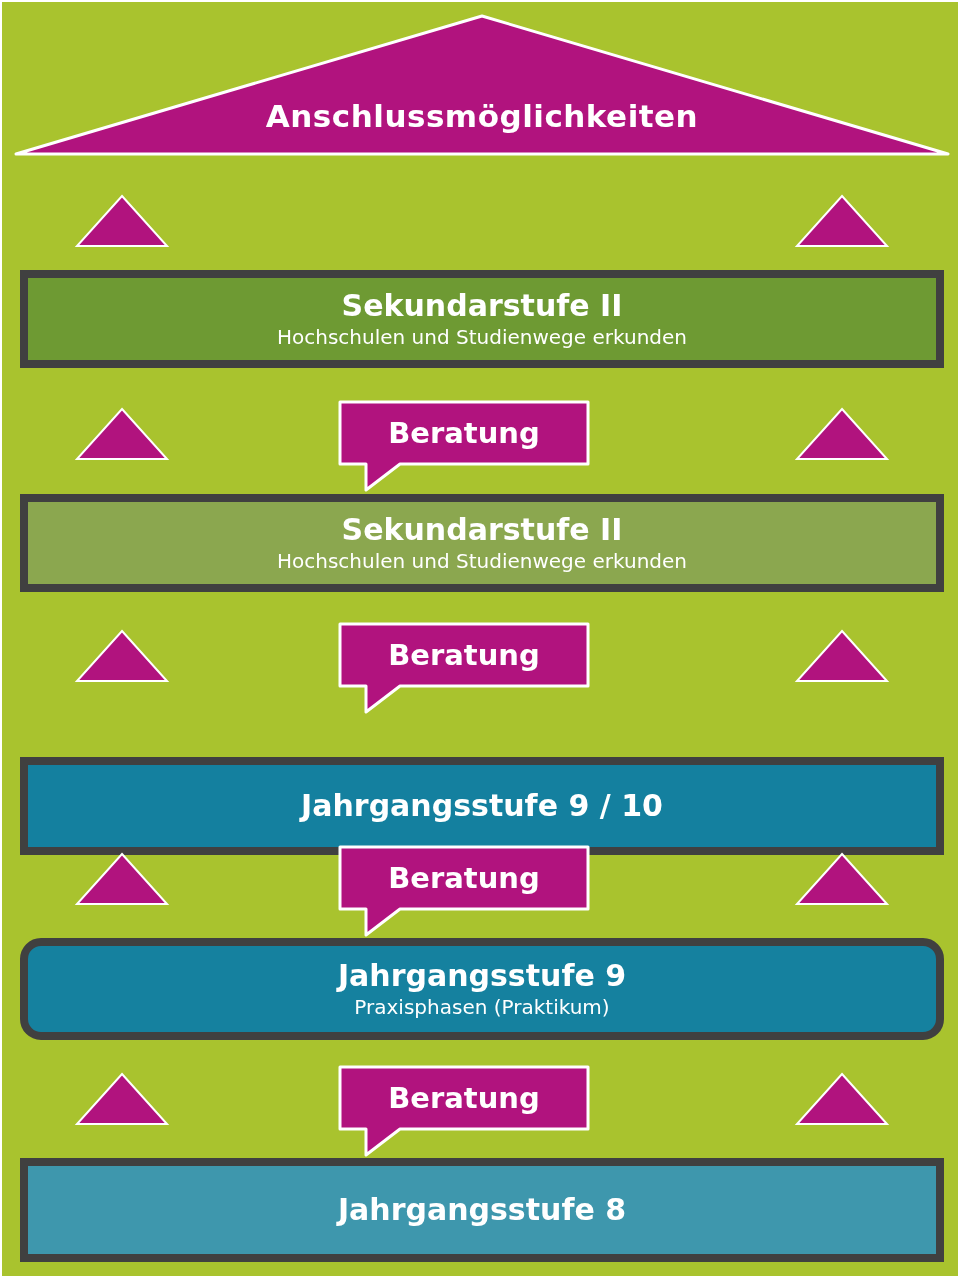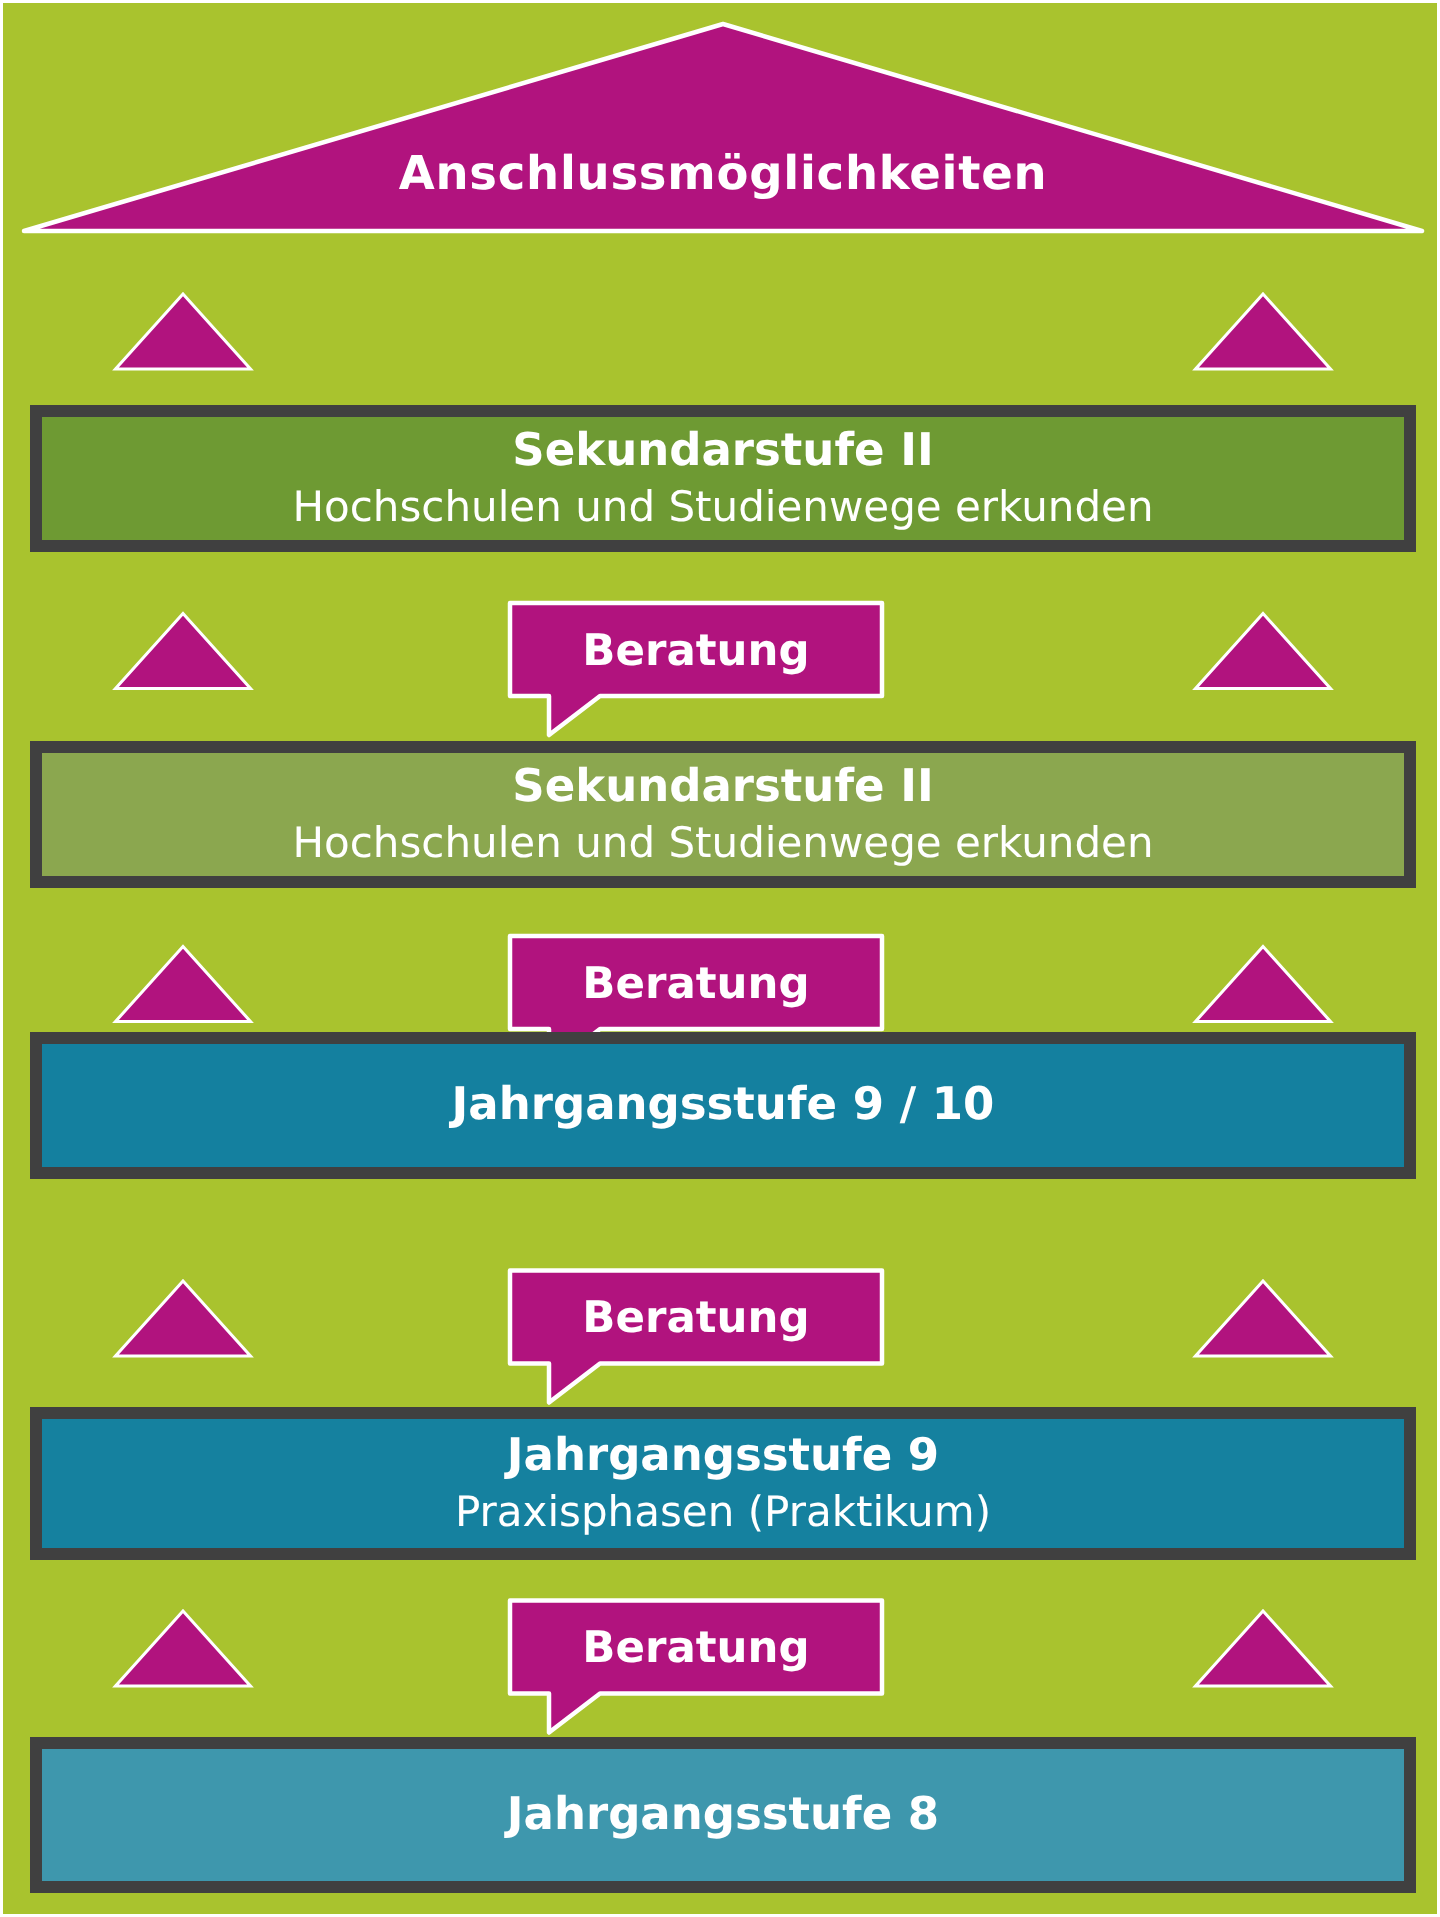--- a/index.html
+++ b/index.html
@@ -24,21 +24,21 @@
   .bar{
     left:18px;width:924px;
     box-sizing:border-box;
     border:8px solid #404040;
     color:#ffffff;
     display:flex;flex-direction:column;justify-content:center;align-items:center;
     text-align:center;
     gap:3px;
   }
   .bar-title{font-weight:bold;font-size:30px;line-height:1.15;}
-  .bar-subtitle{font-size:28px;line-height:1.15;}
+  .bar-subtitle{font-size:20px;line-height:1.15;}
   .bubble-svg{left:336px;width:260px;height:94px;}
   .bubble-text{
     font-family:"DejaVu Sans","Liberation Sans",sans-serif;
     font-weight:bold;font-size:29px;fill:#ffffff;
   }
 </style>
 </head>
 <body>
 
 <div class="stage" style="background-color: rgb(169, 195, 46);">
@@ -80,36 +80,36 @@
     <polygon points="48,4 93,54 3,54" stroke="#ffffff" stroke-width="2" style="fill: rgb(177, 19, 126);"></polygon>
   </svg>
   <svg class="abs bubble-svg" style="top:620px">
     <path d="M2 2 L250 2 L250 64 L62 64 L28 90 L28 64 L2 64 Z" stroke="#ffffff" stroke-width="3" stroke-linejoin="round" style="fill: rgb(177, 19, 126);"></path>
     <text class="bubble-text" x="126" y="43" text-anchor="middle">Beratung</text>
   </svg>
   <svg class="abs tri-svg" style="left:792px;top:625px">
     <polygon points="48,4 93,54 3,54" stroke="#ffffff" stroke-width="2" style="fill: rgb(177, 19, 126);"></polygon>
   </svg>
 
-  <div class="abs bar" style="top: 686px; height: 98px; background-color: rgb(20, 128, 159);">
+  <div class="abs bar" style="top: 755px; height: 98px; background-color: rgb(20, 128, 159);">
     <div class="bar-title">Jahrgangsstufe 9 / 10</div>
   </div>
 
   <svg class="abs tri-svg" style="left:72px;top:848px">
     <polygon points="48,4 93,54 3,54" stroke="#ffffff" stroke-width="2" style="fill: rgb(177, 19, 126);"></polygon>
   </svg>
   <svg class="abs bubble-svg" style="top:843px">
     <path d="M2 2 L250 2 L250 64 L62 64 L28 90 L28 64 L2 64 Z" stroke="#ffffff" stroke-width="3" stroke-linejoin="round" style="fill: rgb(177, 19, 126);"></path>
     <text class="bubble-text" x="126" y="43" text-anchor="middle">Beratung</text>
   </svg>
   <svg class="abs tri-svg" style="left:792px;top:848px">
     <polygon points="48,4 93,54 3,54" stroke="#ffffff" stroke-width="2" style="fill: rgb(177, 19, 126);"></polygon>
   </svg>
 
-  <div class="abs bar" style="top: 936px; height: 102px; background-color: rgb(21, 129, 159);">
+  <div class="abs bar" style="top: 936px; height: 102px; background-color: rgb(21, 129, 159); border-radius: 21px;">
     <div class="bar-title">Jahrgangsstufe 9</div>
     <div class="bar-subtitle">Praxisphasen (Praktikum)</div>
   </div>
 
   <svg class="abs tri-svg" style="left:72px;top:1068px">
     <polygon points="48,4 93,54 3,54" stroke="#ffffff" stroke-width="2" style="fill: rgb(177, 19, 126);"></polygon>
   </svg>
   <svg class="abs bubble-svg" style="top:1063px">
     <path d="M2 2 L250 2 L250 64 L62 64 L28 90 L28 64 L2 64 Z" stroke="#ffffff" stroke-width="3" stroke-linejoin="round" style="fill: rgb(177, 19, 126);"></path>
     <text class="bubble-text" x="126" y="43" text-anchor="middle">Beratung</text>

